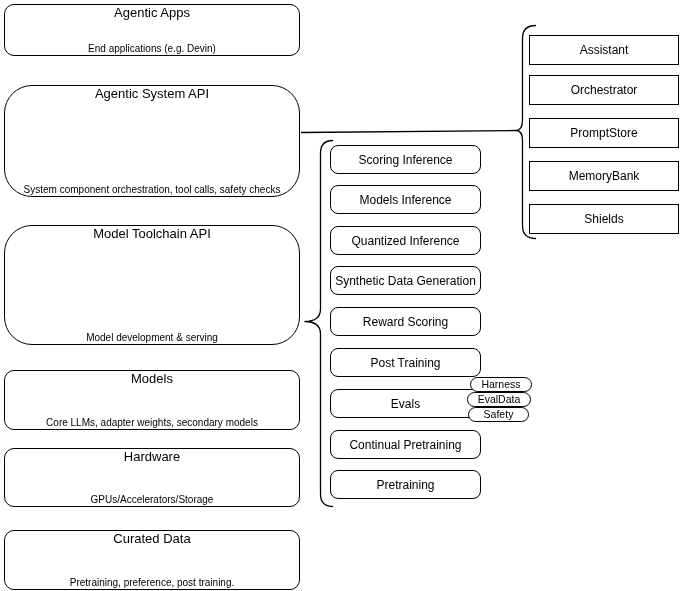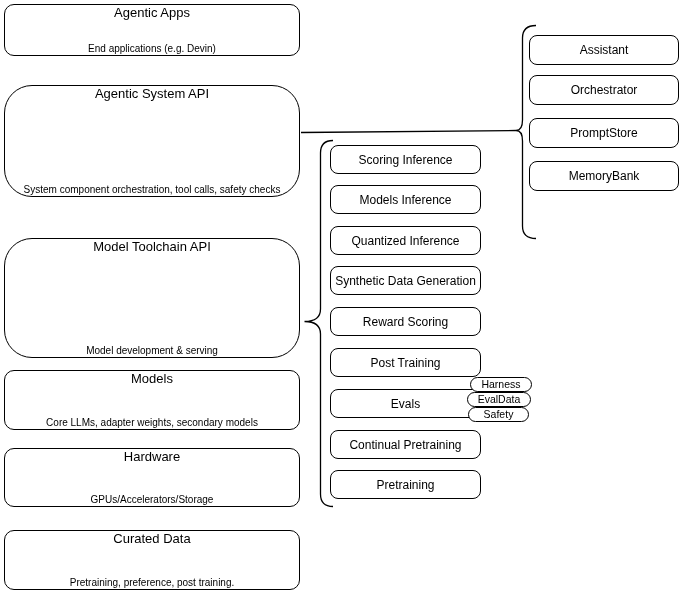--- a/index.html
+++ b/index.html
@@ -57,21 +57,21 @@
     left: 330px;
     width: 151px;
     height: 29px;
     border-radius: 8px;
     font-size: 12px;
   }
   .right-box {
     left: 529px;
     width: 150px;
     height: 30px;
-    border-radius: 8px;
+    border-radius: 0;
     font-size: 12px;
     justify-content: center;
   }
   .pill {
     border-radius: 999px;
     font-size: 10.5px;
     height: 15px;
     line-height: 15px;
     padding: 0;
   }
@@ -93,21 +93,21 @@
   <div class="box left-box" style="top:4px;height:52px;">
     <div class="title">Agentic Apps</div>
     <div class="subtitle">End applications (e.g. Devin)</div>
   </div>
 
   <div class="box left-box big-radius" style="top:85px;height:112px;">
     <div class="title">Agentic System API</div>
     <div class="subtitle">System component orchestration, tool calls, safety checks</div>
   </div>
 
-  <div class="box left-box big-radius" style="top:225px;height:120px;margin-top:13px;">
+  <div class="box left-box big-radius" style="top:225px;height:120px;">
     <div class="title">Model Toolchain API</div>
     <div class="subtitle">Model development &amp; serving</div>
   </div>
 
   <div class="box left-box" style="top:370px;height:60px;">
     <div class="title">Models</div>
     <div class="subtitle">Core LLMs, adapter weights, secondary models</div>
   </div>
 
   <div class="box left-box" style="top:448px;height:59px;">
@@ -153,20 +153,23 @@
   </div>
   <div class="box right-box" style="top:75px;">
     <span>Orchestrator</span>
   </div>
   <div class="box right-box" style="top:118px;">
     <span>PromptStore</span>
   </div>
   <div class="box right-box" style="top:161px;">
     <span>MemoryBank</span>
   </div>
+  <div class="box right-box" style="top:204px;">
+    <span>Shields</span>
+  </div>
 
   <div class="box pill" style="left:470px;top:377px;width:62px;">
     <span>Harness</span>
   </div>
   <div class="box pill" style="left:467px;top:392px;width:64px;">
     <span>EvalData</span>
   </div>
   <div class="box pill" style="left:468px;top:407px;width:61px;">
     <span>Safety</span>
   </div>

